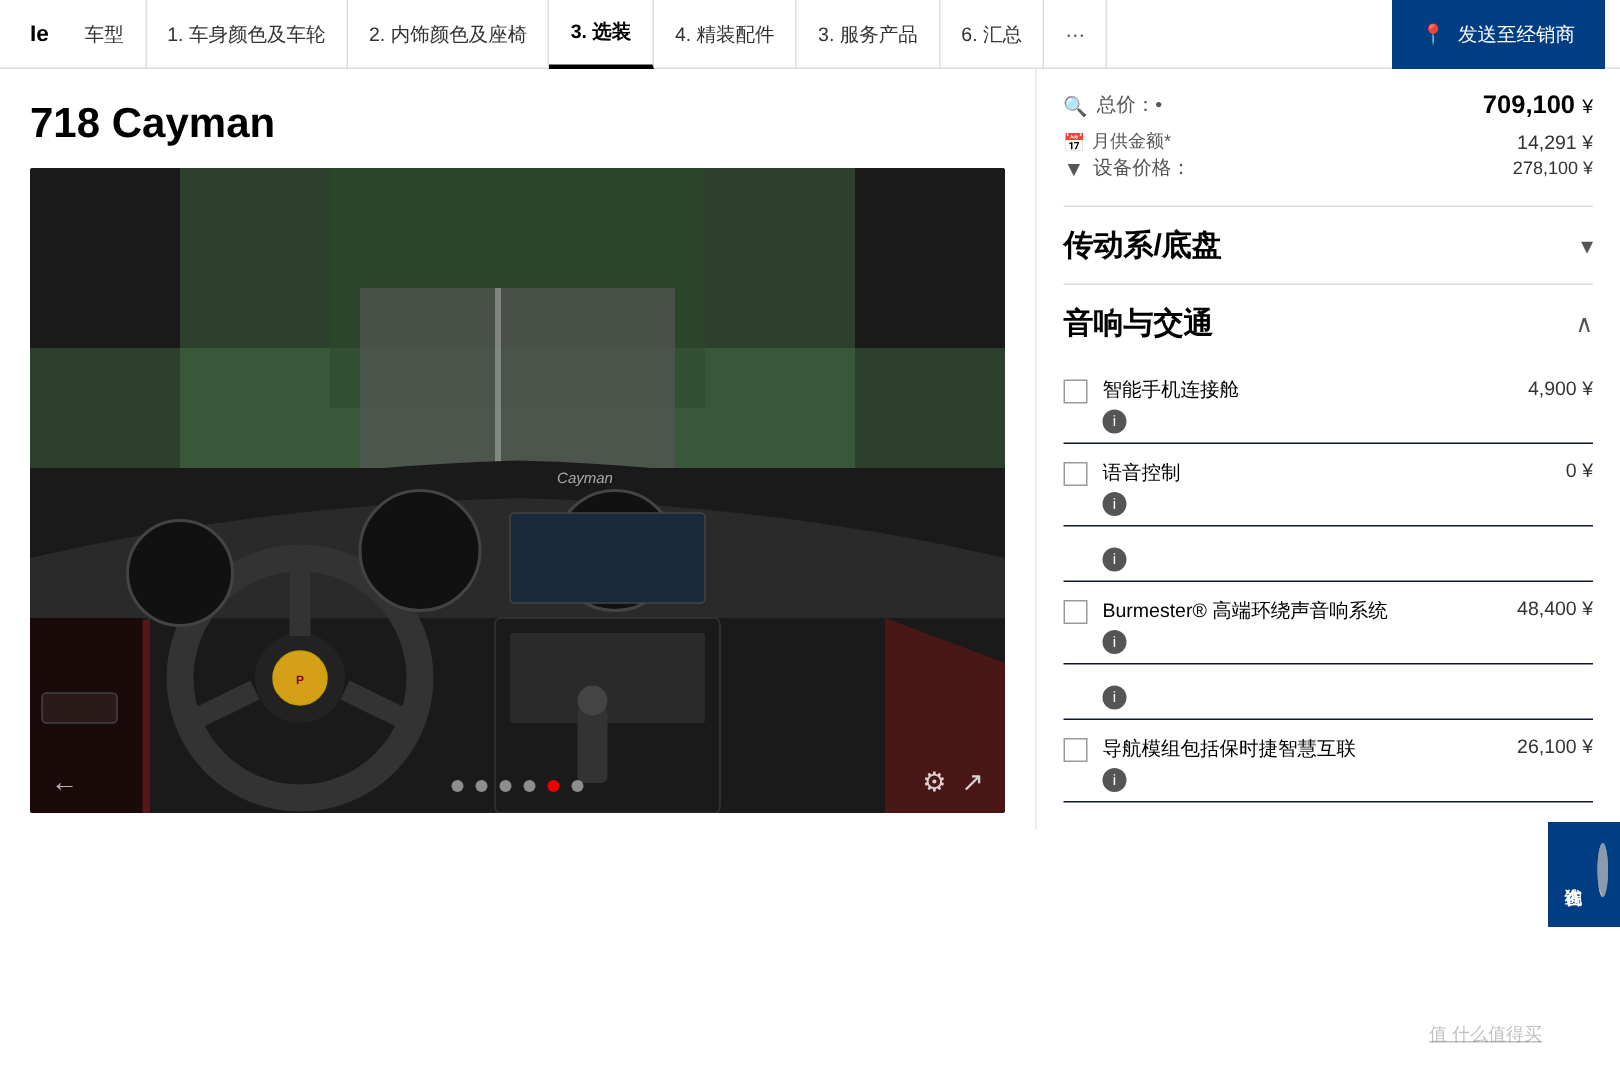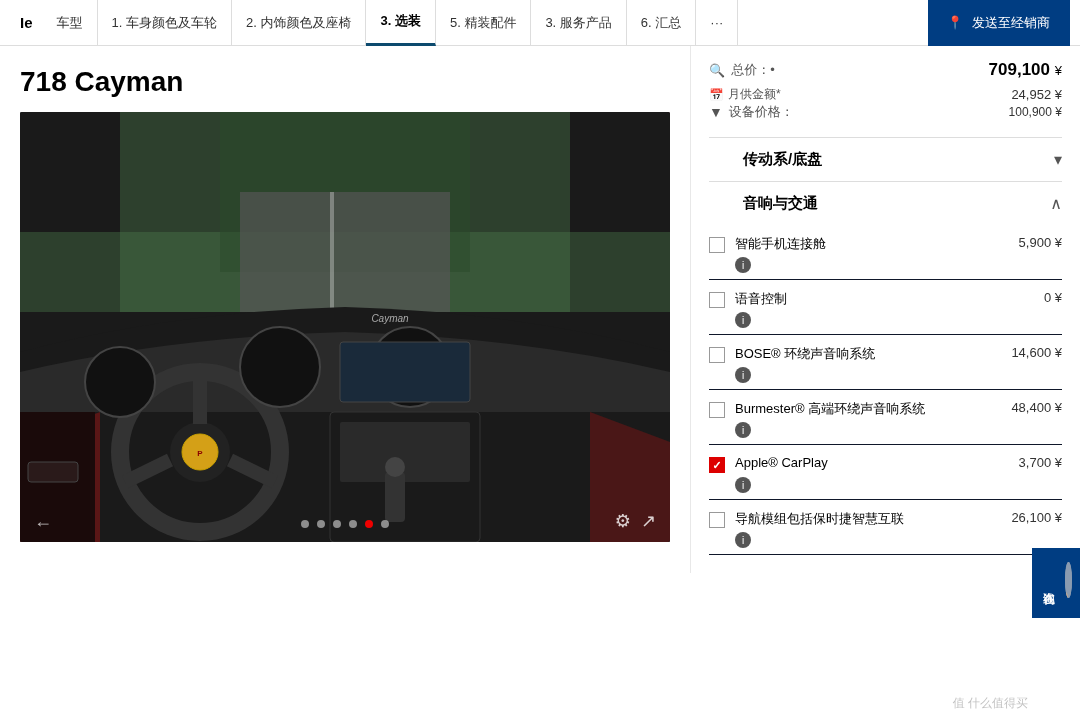--- a/index.html
+++ b/index.html
@@ -22,21 +22,21 @@
       height: 46px;
       display: flex;
       align-items: center;
       border-right: 1px solid #ddd;
       white-space: nowrap;
     }
     .nav-item:first-child { border-left: 1px solid #ddd; }
     .nav-item.active {
       color: #000;
       font-weight: bold;
-      border-bottom: 3px solid #0c4a6e;
+      border-bottom: 3px solid #000000;
     }
     .nav-more {
       padding: 0 14px;
       font-size: 13px;
       color: #333;
       cursor: pointer;
       height: 46px;
       display: flex;
       align-items: center;
       border-right: 1px solid #ddd;
@@ -199,24 +199,23 @@
     
     .section-header {
       display: flex;
       align-items: center;
       justify-content: space-between;
       padding: 12px 0;
       border-top: 1px solid #ddd;
       cursor: pointer;
     }
     .section-title {
-      font-size: 15px;
+      font-size: 20px;
       font-weight: bold;
       color: #000;
-      margin-left: 34px;
     }
     .section-chevron { color: #555; font-size: 16px; }
 
     
     .options-list { padding-bottom: 8px; }
     .option-item {
       padding: 10px 0 6px 0;
       border-bottom: 1px solid #0f172a;
     }
     .option-row {
@@ -299,24 +298,25 @@
       height: 36px;
       border-radius: 50%;
       background: #8a9bb0;
       overflow: hidden;
       margin-bottom: 6px;
     }
 
     
     .watermark {
       position: fixed;
-      bottom: 6px;
+      bottom: 20px;
       right: 52px;
       font-size: 12px;
       color: rgba(0,0,0,0.25);
+      text-decoration: underline;
     }
 
     
     .nav-brand-area {
       display: flex;
       align-items: center;
       padding: 0 10px;
       font-size: 15px;
       font-weight: bold;
       color: #000;
@@ -324,21 +324,21 @@
   </style>
 </head>
 <body>
 
 <nav class="top-nav">
   <span class="nav-brand-area">Ie</span>
   <div class="nav-item">车型</div>
   <div class="nav-item">1. 车身颜色及车轮</div>
   <div class="nav-item">2. 内饰颜色及座椅</div>
   <div class="nav-item active">3. 选装</div>
-  <div class="nav-item">5. 精装配件</div>
+  <div class="nav-item">4. 精装配件</div>
   <div class="nav-item">3. 服务产品</div>
   <div class="nav-item">6. 汇总</div>
   <div class="nav-more">···</div>
   <div class="nav-spacer"></div>
   <div class="nav-cta">
     <span>📍</span>
     <span>发送至经销商</span>
   </div>
 </nav>
 
@@ -429,30 +429,30 @@
           <span class="currency">¥</span>
         </div>
       </div>
 
       <div class="monthly-row">
         <div class="monthly-label">
           <span>📅</span>
           <span>月供金额*</span>
         </div>
         <div class="monthly-value">
-          <span>24,952</span>
+          <span>14,291</span>
           <span>¥</span>
         </div>
       </div>
 
       <div class="expand-row">
         <span class="chevron">▼</span>
         <span class="expand-label">设备价格：</span>
         <span class="expand-value">
-          <span>100,900</span>
+          <span>278,100</span>
           <span>¥</span>
         </span>
       </div>
     </div>
 
     <div class="section-header">
       <span class="section-title">传动系/底盘</span>
       <span class="section-chevron">▾</span>
     </div>
 
@@ -461,21 +461,21 @@
       <span class="section-chevron">∧</span>
     </div>
 
     <div class="options-list">
 
       <div class="option-item">
         <div class="option-row">
           <div class="checkbox"></div>
           <span class="option-name">智能手机连接舱</span>
           <span class="option-price">
-            <span>5,900</span>
+            <span>4,900</span>
             <span>¥</span>
           </span>
         </div>
         <div class="info-row">
           <div class="info-icon">i</div>
         </div>
       </div>
 
       <div class="option-item">
         <div class="option-row">
@@ -485,56 +485,40 @@
             <span>0</span>
             <span>¥</span>
           </span>
         </div>
         <div class="info-row">
           <div class="info-icon">i</div>
         </div>
       </div>
 
       <div class="option-item">
-        <div class="option-row">
-          <div class="checkbox"></div>
-          <span class="option-name">BOSE® 环绕声音响系统</span>
-          <span class="option-price">
-            <span>14,600</span>
-            <span>¥</span>
-          </span>
-        </div>
         <div class="info-row">
           <div class="info-icon">i</div>
         </div>
       </div>
 
       <div class="option-item">
         <div class="option-row">
           <div class="checkbox"></div>
           <span class="option-name">Burmester® 高端环绕声音响系统</span>
           <span class="option-price">
             <span>48,400</span>
             <span>¥</span>
           </span>
         </div>
         <div class="info-row">
           <div class="info-icon">i</div>
         </div>
       </div>
 
       <div class="option-item">
-        <div class="option-row">
-          <div class="checkbox checked"></div>
-          <span class="option-name">Apple® CarPlay</span>
-          <span class="option-price">
-            <span>3,700</span>
-            <span>¥</span>
-          </span>
-        </div>
         <div class="info-row">
           <div class="info-icon">i</div>
         </div>
       </div>
 
       <div class="option-item">
         <div class="option-row">
           <div class="checkbox"></div>
           <span class="option-name">导航模组包括保时捷智慧互联</span>
           <span class="option-price">

